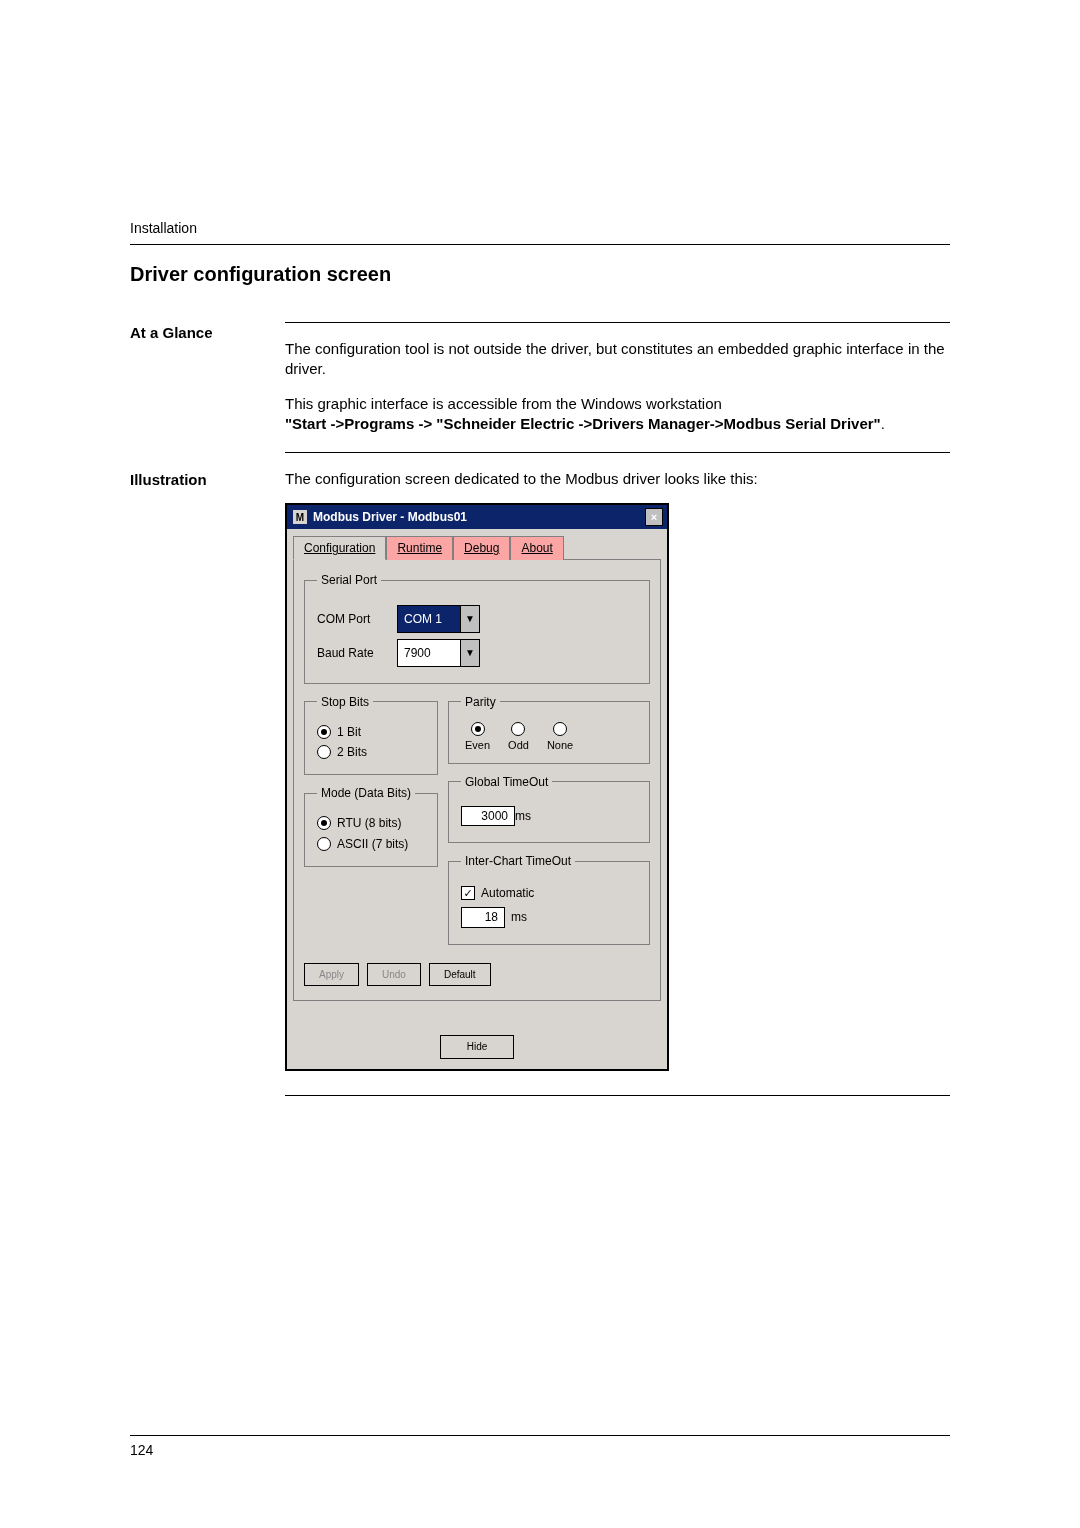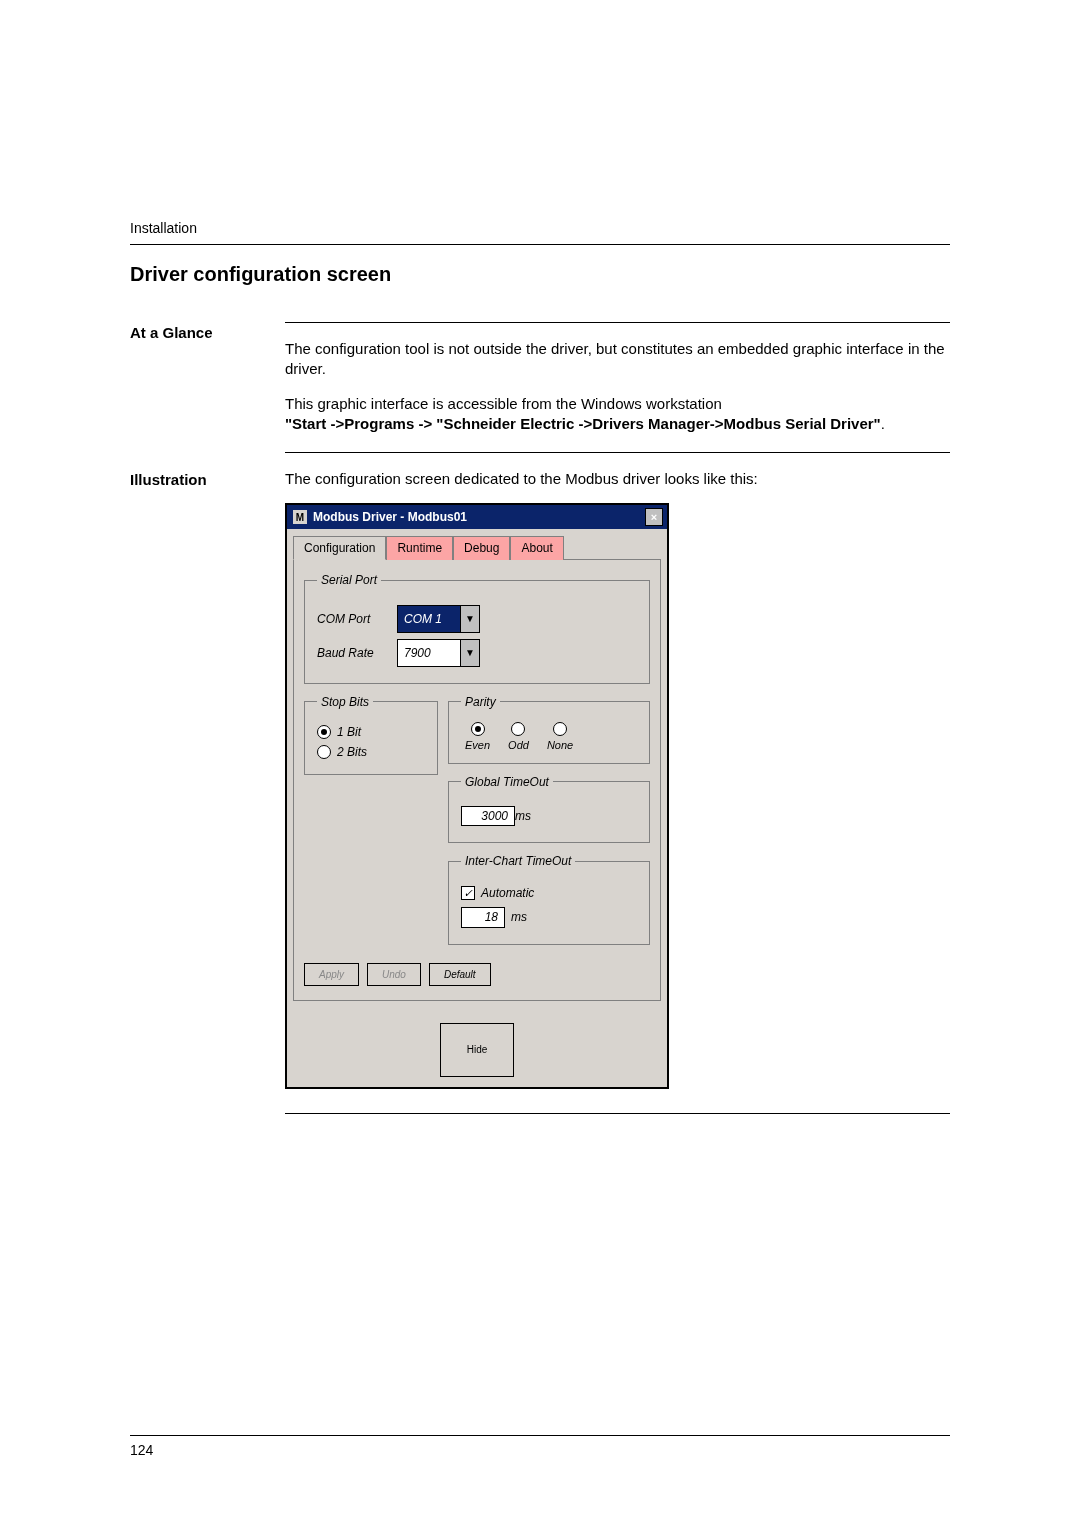--- a/index.html
+++ b/index.html
@@ -76,41 +76,40 @@
     width: 14px; height: 14px; background:#d8d4cf;
     display:flex; align-items:center; justify-content:center;
     font-size:10px; color:#000;
   }
   .close-btn {
     width: 16px; height: 16px; background:#c0c0c0;
     border:1px solid #000; display:flex; align-items:center; justify-content:center;
     font-size:11px; font-weight:bold; line-height:1;
   }
   .tabstrip {
-    display:flex; padding: 6px 24px 0 6px; gap:0;
+    display:flex; padding: 6px 24px 0 6px; gap:0;text-decoration:underline;
   }
   .tab {
     border:1px solid #808080;
     border-bottom:none;
     padding:3px 10px;
     background:#fca5a5;
     position:relative;
     top:1px;
     font-size:12px;
   }
   .tab.active {
     background:#d8d4cf;
     border-bottom:1px solid #d8d4cf;
     z-index:2;
   }
   .tab-panel {
-    margin:0 6px 16px 6px;
+    margin:0 6px 0 6px;
     border:1px solid #808080;
     padding:12px 10px 14px 10px;
-    font-style:italic;
   }
   fieldset.grp {
     border:1px solid #808080;
     margin:0 0 10px 0;
     padding:10px 10px 10px 12px;
     font-size:12px;
   }
   fieldset.grp legend { padding:0 4px; }
   .row { display:flex; align-items:center; margin:6px 0; }
   .lbl { width:80px; }
@@ -232,20 +231,31 @@
               <div class="radio-row">
                 <span class="radio sel"></span>
                 <span>1 Bit</span>
               </div>
               <div class="radio-row">
                 <span class="radio"></span>
                 <span>2 Bits</span>
               </div>
             </fieldset>
 
+            <fieldset class="grp">
+              <legend>Mode (Data Bits)</legend>
+              <div class="radio-row">
+                <span class="radio sel"></span>
+                <span>RTU (8 bits)</span>
+              </div>
+              <div class="radio-row">
+                <span class="radio"></span>
+                <span>ASCII (7 bits)</span>
+              </div>
+            </fieldset>
           </div>
 
           <div class="col-right">
             <fieldset class="grp" style="padding-bottom:4px;">
               <legend>Parity</legend>
               <div class="parity-opts">
                 <div class="parity-col">
                   <span class="radio sel"></span>
                   <span>Even</span>
                 </div>
@@ -283,21 +293,21 @@
         </div>
 
         <div class="btnrow">
           <span class="btn disabled">Apply</span>
           <span class="btn disabled">Undo</span>
           <span class="btn">Default</span>
         </div>
       </div>
 
       <div class="hide-row">
-        <span class="btn" style="padding:19px 26px;">Hide</span>
+        <span class="btn" style="padding:4px 26px;margin-top:28px;">Hide</span>
       </div>
     </div>
 
     <hr class="content-hr-right">
   </div>
 </div>
 
 <div class="footer">
   <span>124</span>
 </div>

